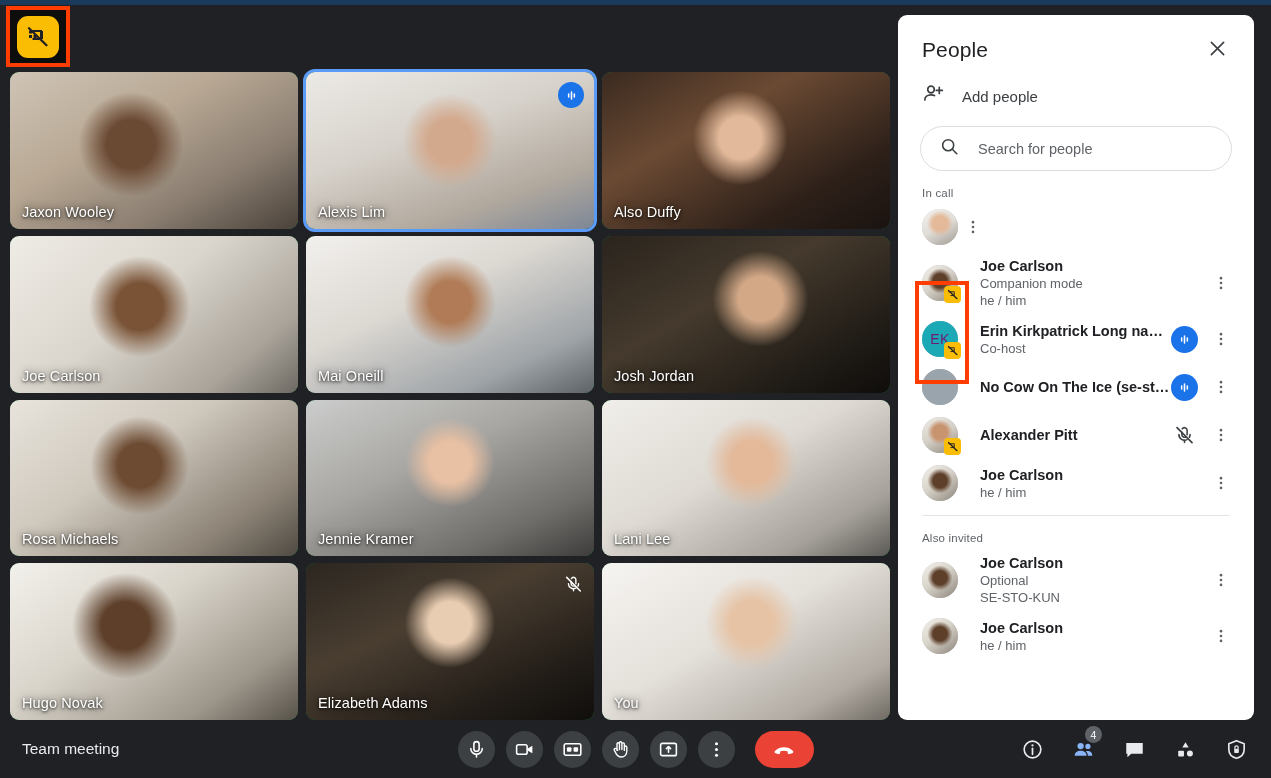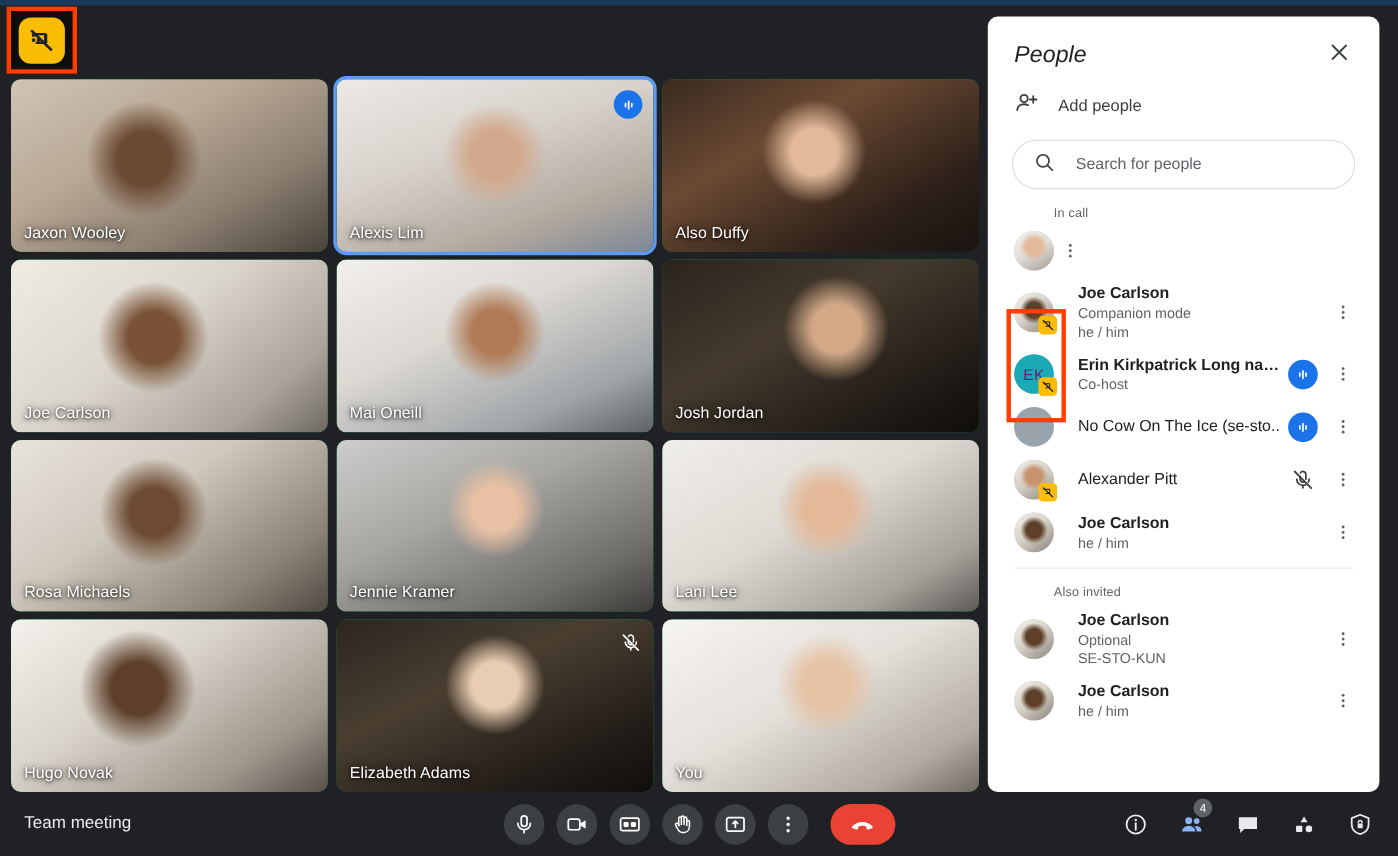--- a/index.html
+++ b/index.html
@@ -137,21 +137,20 @@
     left: 898px; top: 15px;
     width: 356px; height: 705px;
     background: #fff;
     border-radius: 9px;
     overflow: hidden;
     display: flex; flex-direction: column;
   }
   .panel-head {
     display: flex; align-items: center; justify-content: space-between;
     padding: 20px 22px 8px 24px;
-    font-style: italic;
   }
   .panel-title {
     font-size: 21px; color: #202124; letter-spacing: .1px;
   }
   .panel-close {
     width: 30px; height: 30px;
     display: flex; align-items: center; justify-content: center;
     cursor: pointer; border-radius: 50%;
   }
   .add-people {
@@ -174,21 +173,20 @@
     font-size: 14.5px; color: #5f6368;
     font-family: "Liberation Sans", sans-serif;
     background: transparent;
     flex: 1;
   }
   .search-input::placeholder { color: #5f6368; }
   .section-label {
     font-size: 11.5px; color: #5f6368;
     padding: 16px 24px 4px 24px;
     letter-spacing: .2px;
-    margin-left: 36px;
   }
   .plist { flex: 1; overflow: hidden; }
   .prow {
     display: flex; align-items: center;
     padding: 6px 18px 6px 24px;
     min-height: 46px;
     position: relative;
   }
   .avatar {
     position: relative;
@@ -223,20 +221,21 @@
     width: 17px; height: 17px;
     border-radius: 4px;
     background: #fbbc04;
     display: flex; align-items: center; justify-content: center;
   }
   .pinfo { flex: 1; margin-left: 22px; min-width: 0; }
   .pname {
     font-size: 14.5px; color: #202124;
     white-space: nowrap; overflow: hidden; text-overflow: ellipsis;
     line-height: 18px;
+    font-weight: bold;
   }
   .pname.bold { font-weight: bold; }
   .pmeta {
     font-size: 13px; color: #5f6368; line-height: 17px;
     white-space: nowrap; overflow: hidden; text-overflow: ellipsis;
   }
   .audio-badge {
     width: 27px; height: 27px; border-radius: 50%;
     background: #1a73e8;
     display: flex; align-items: center; justify-content: center;

